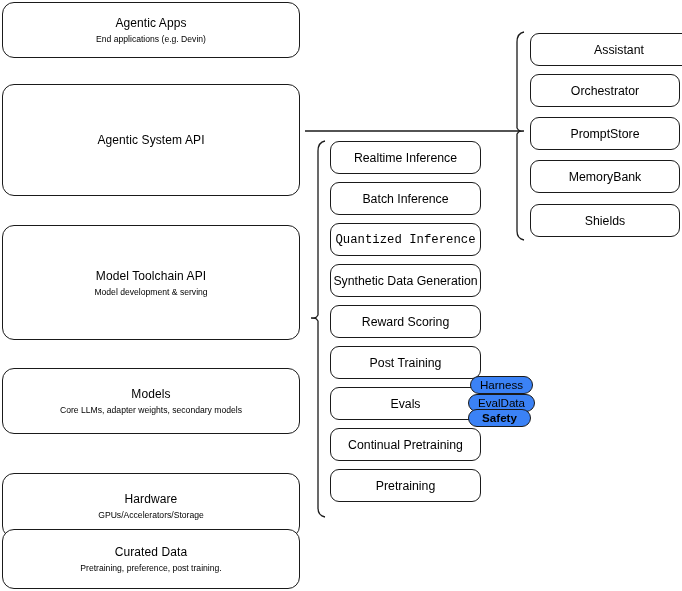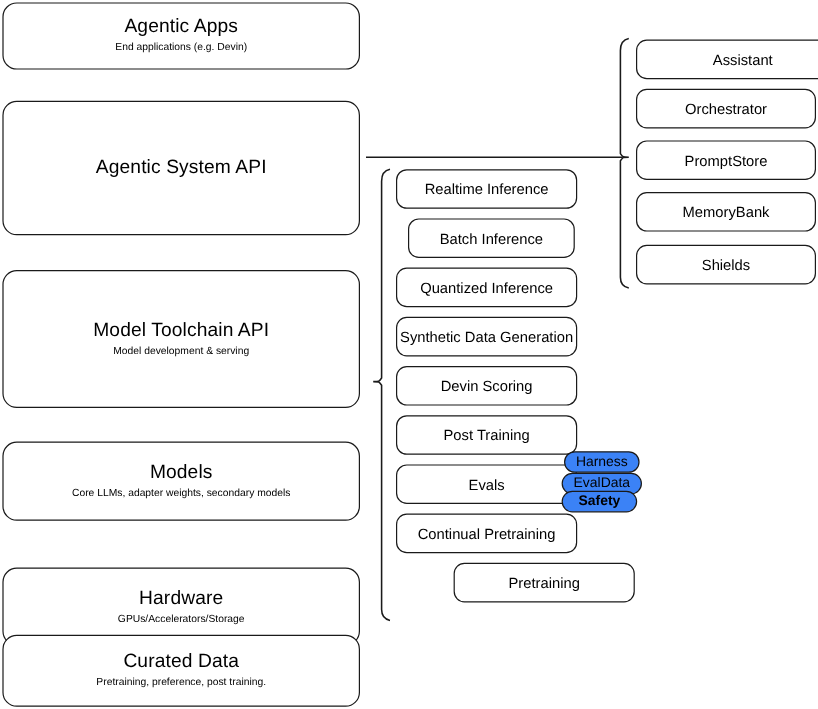--- a/index.html
+++ b/index.html
@@ -31,21 +31,21 @@
   }
   .box .sub{
     font-size:8.6px;
     line-height:12px;
     margin-top:2px;
     white-space:nowrap;
   }
 
   
   .layer{left:2px;}
-  .layer .ttl{font-size:16px;}
+  .layer .ttl{font-size:12px;}
 
   
   .chip{
     position:absolute;
     box-sizing:border-box;
     border:1.3px solid #1a1a1a;
     border-radius:9px;
     background:#ffffff;
     display:flex;align-items:center;justify-content:center;
     font-size:12.3px;
@@ -121,28 +121,28 @@
     <div class="ttl">Hardware</div>
     <div class="sub">GPUs/Accelerators/Storage</div>
   </div>
 
   <div class="box layer" style="top:529px;width:298px;height:60px;">
     <div class="ttl">Curated Data</div>
     <div class="sub">Pretraining, preference, post training.</div>
   </div>
 
   <div class="chip" style="left:330px;top:141px;width:151px;height:33px;">Realtime Inference</div>
-  <div class="chip" style="left:330px;top:182px;width:139px;height:33px;margin-left:10px;">Batch Inference</div>
-  <div class="chip" style="left:330px;top:223px;width:151px;height:33px;">Quantized Inference</div>
+  <div class="chip" style="left:330px;top:182px;width:151px;height:33px;">Batch Inference</div>
+  <div class="chip" style="left:330px;top:223px;width:151px;height:33px;font-family:Liberation Mono, monospace;">Quantized Inference</div>
   <div class="chip" style="left:330px;top:264px;width:151px;height:33px;">Synthetic Data Generation</div>
-  <div class="chip" style="left:330px;top:305px;width:151px;height:33px;">Devin Scoring</div>
+  <div class="chip" style="left:330px;top:305px;width:151px;height:33px;">Reward Scoring</div>
   <div class="chip" style="left:330px;top:346px;width:151px;height:33px;">Post Training</div>
   <div class="chip" style="left:330px;top:387px;width:151px;height:33px;">Evals</div>
   <div class="chip" style="left:330px;top:428px;width:151px;height:33px;">Continual Pretraining</div>
-  <div class="chip" style="left:330px;top:469px;width:151px;height:33px;margin-left:48px;">Pretraining</div>
+  <div class="chip" style="left:330px;top:469px;width:151px;height:33px;">Pretraining</div>
 
   <div class="pill" style="left:470px;top:376px;width:63px;height:18px;">Harness</div>
   <div class="pill" style="left:468px;top:394px;width:67px;height:18px;">EvalData</div>
   <div class="pill" style="left:468px;top:409px;width:63px;height:18px;font-weight:bold;">Safety</div>
 
   <div class="chip" style="left:530px;top:33px;width:178px;height:33px;">Assistant</div>
   <div class="chip" style="left:530px;top:74px;width:150px;height:33px;">Orchestrator</div>
   <div class="chip" style="left:530px;top:117px;width:150px;height:33px;">PromptStore</div>
   <div class="chip" style="left:530px;top:160px;width:150px;height:33px;">MemoryBank</div>
   <div class="chip" style="left:530px;top:204px;width:150px;height:33px;">Shields</div>

